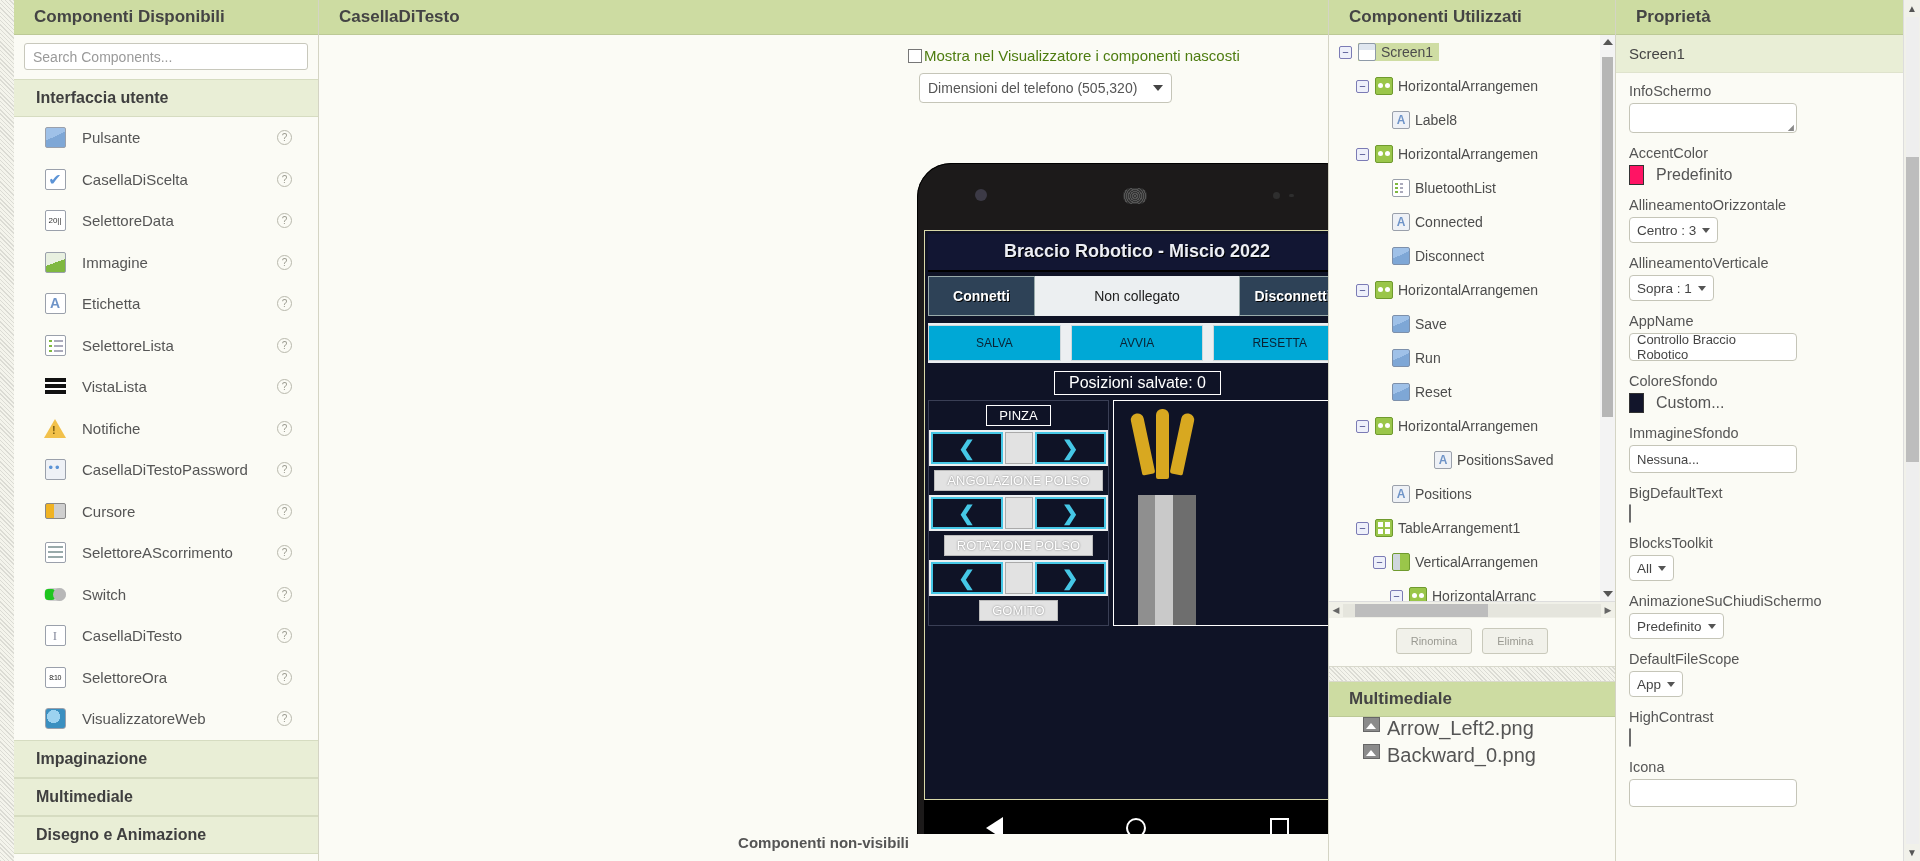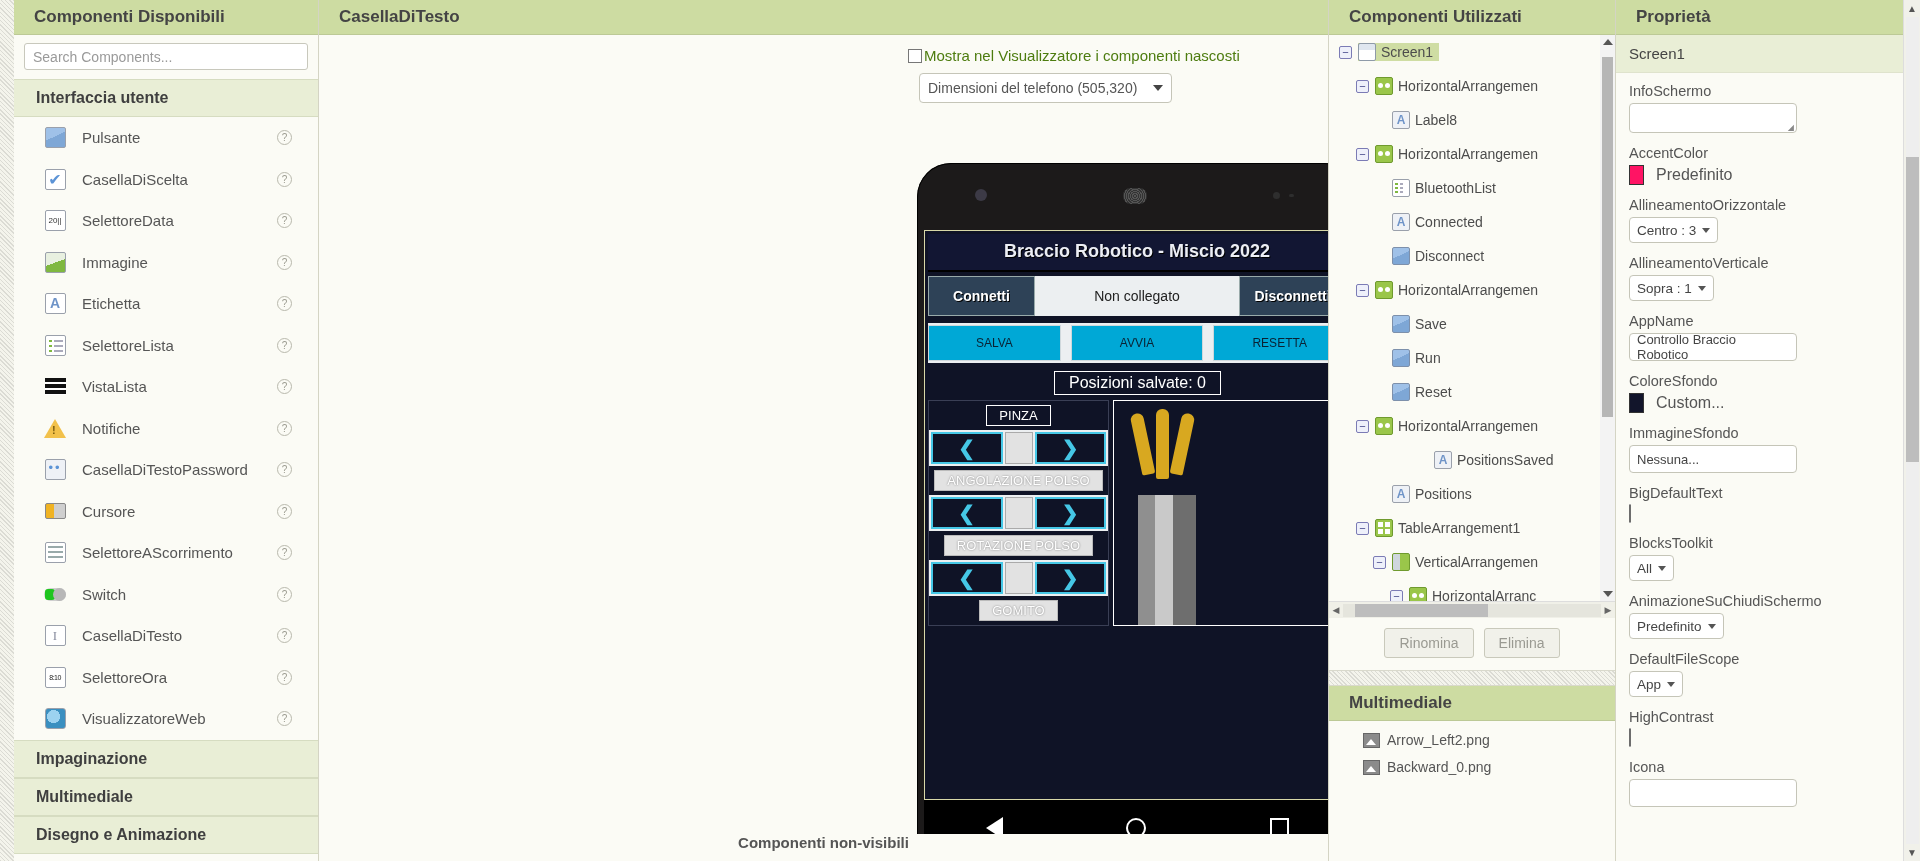--- a/index.html
+++ b/index.html
@@ -199,23 +199,23 @@
   .tico.btn { background:linear-gradient(155deg,#9fc1e8 0 45%, #7ea7d6 45% 100%); border:1px solid #7d90ab; }
   .tico.lst { background:#fff; border:1px solid #9aa0ab; }
   .tico.lst::after{content:"";position:absolute;left:2px;top:3px;width:3px;height:2px;background:#7fb840;box-shadow:0 4px 0 #7fb840,0 8px 0 #7fb840,5px 0 0 #aab,5px 4px 0 #aab,5px 8px 0 #aab;}
   .tsel { background:#cfdda3; padding-right:6px; }
   #tree-hscroll { height:17px; background:#f0f0e8; border-top:1px solid #ddd; display:flex; align-items:center; }
   .hs-arrow { width:14px; text-align:center; font-size:9px; color:#666; }
   #hs-track { flex:1 1 auto; height:13px; background:#e5e5dd; position:relative; }
   #hs-thumb { position:absolute; left:12px; top:0; width:133px; height:13px; background:#bdbdbd; }
   #tree-buttons { display:flex; gap:10px; justify-content:center; padding:10px 0 12px; background:#fbfbf5; }
   .tbtn { background:#f1f1ea; border:1px solid #c9c9bb; border-radius:3px; padding:6px 14px;
-          font-size:14px; color:#9a9a92; font-family:"Liberation Sans",sans-serif;}
+          font-size:11px; color:#9a9a92; font-family:"Liberation Sans",sans-serif;}
   #media-panel { background:#fbfbf5; border-top:1px solid #d9d9cc; flex:1 1 auto; }
-  .media-row { display:flex; align-items:flex-end; height:27px; padding-left:34px; font-size:14px; color:#555; }
+  .media-row { display:flex; align-items:flex-start; height:27px; padding-left:34px; font-size:20px; color:#555; }
   .media-ico { width:17px;height:15px;margin-right:7px;flex:0 0 17px;background:#8b8b8b;border:1px solid #666;
                position:relative; }
   .media-ico::after{content:"";position:absolute;left:2px;bottom:2px;width:0;height:0;border-left:5px solid transparent;border-right:5px solid transparent;border-bottom:6px solid #fff;}
 
   
   #prop-col { width: 305px; height:861px; display:flex; background:#fbfbf5; }
   #prop-main { flex:1 1 auto; display:flex; flex-direction:column; overflow:hidden; border-left:1px solid #d4d4c4;}
   #prop-sub { background:#e9eed6; font-size:15px; color:#444; padding:10px 0 10px 13px; border-bottom:1px solid #dfe3cd;}
   #prop-list { flex:1 1 auto; overflow:hidden; padding:10px 0 0 13px; }
   .p-label { font-size:14.5px; color:#555; margin:0 0 4px 0; }

